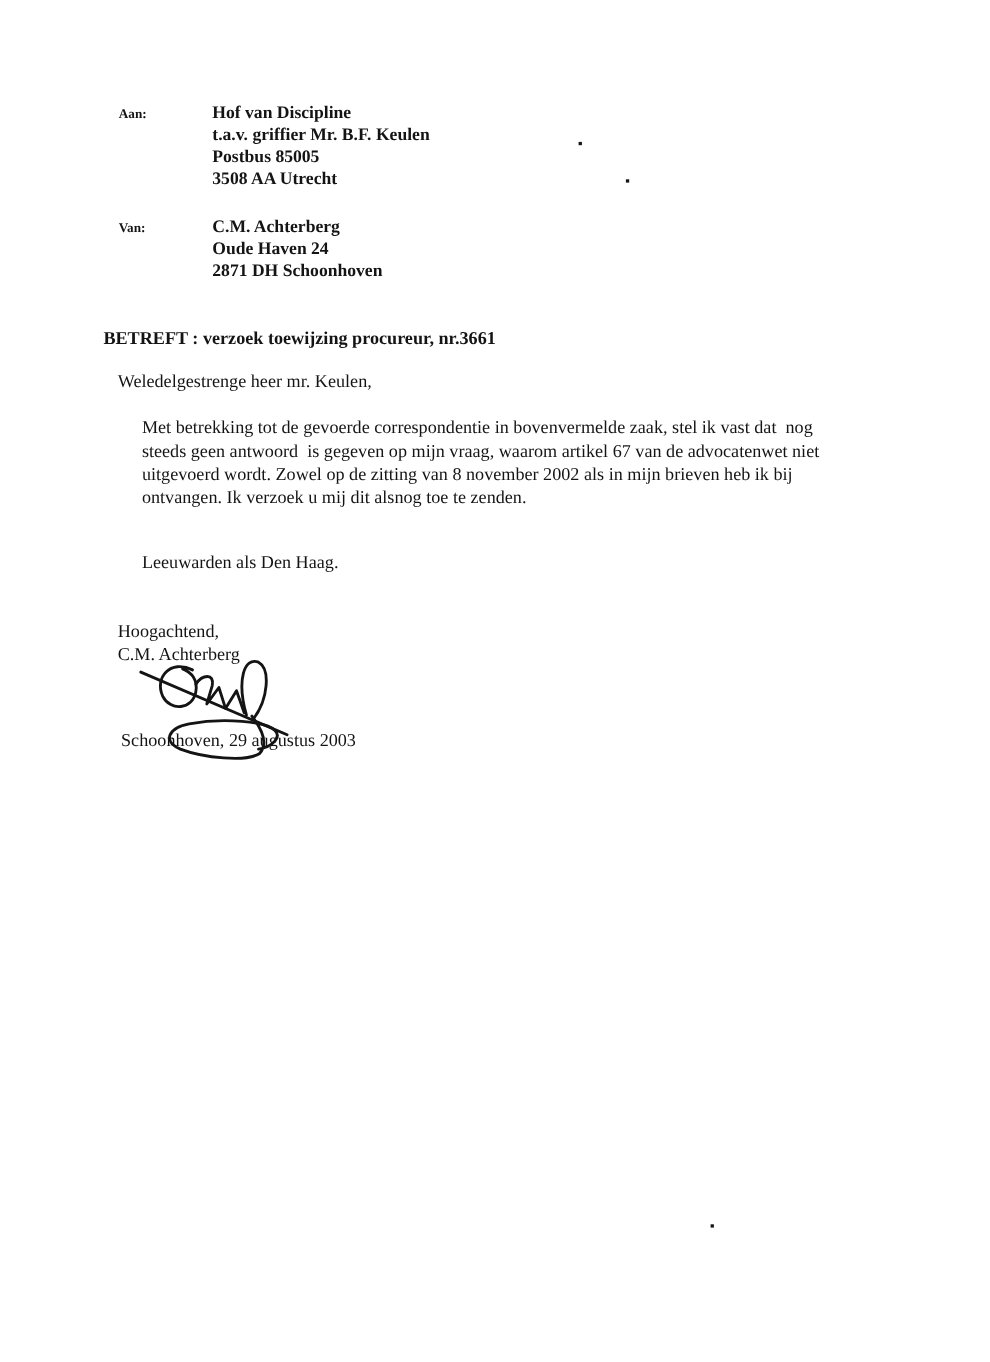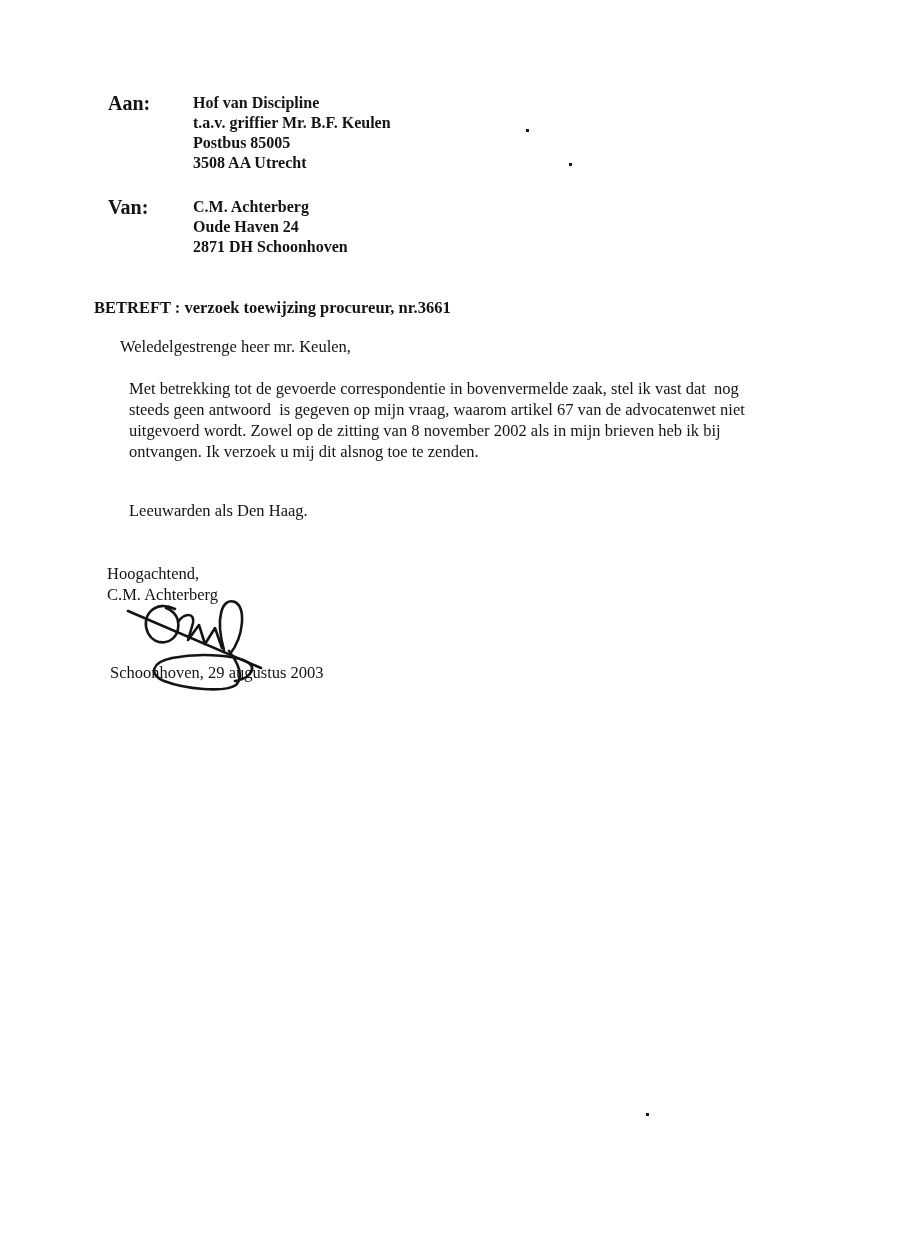--- a/index.html
+++ b/index.html
@@ -19,21 +19,21 @@
   }
   
   .addr-block {
     position: absolute;
     left: 108px;
     display: flex;
   }
   .addr-block .addr-label {
     width: 85px;
     font-weight: 700;
-    font-size: 20px;
+    font-size: 12px;
     line-height: 20px;
     flex: 0 0 85px;
   }
   .addr-block .addr-lines {
     font-weight: 700;
     font-size: 16px;
     line-height: 20px;
   }
   .addr-to   { top: 93px; }
   .addr-from { top: 197px; }
@@ -41,21 +41,21 @@
   .subject {
     position: absolute;
     left: 94px;
     top: 298px;
     font-weight: 700;
     font-size: 16.5px;
     white-space: pre;
   }
   .salutation {
     position: absolute;
-    left: 120px;
+    left: 107px;
     top: 337px;
     font-size: 16.5px;
     white-space: pre;
   }
   .para {
     position: absolute;
     left: 107px;
     font-size: 16.5px;
     line-height: 21px;
     margin-left: 22px;

